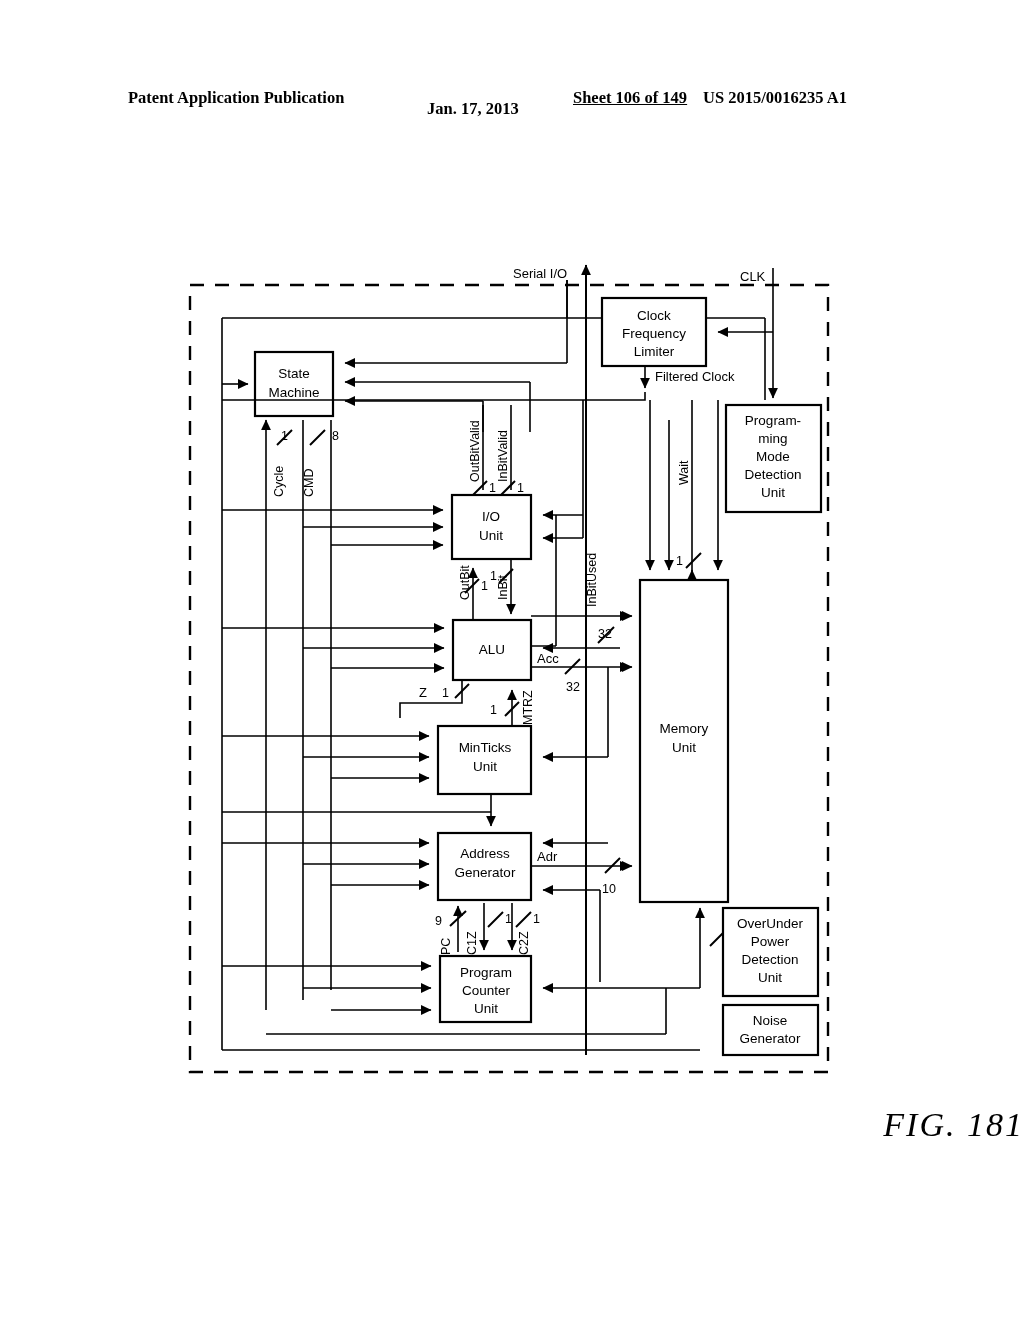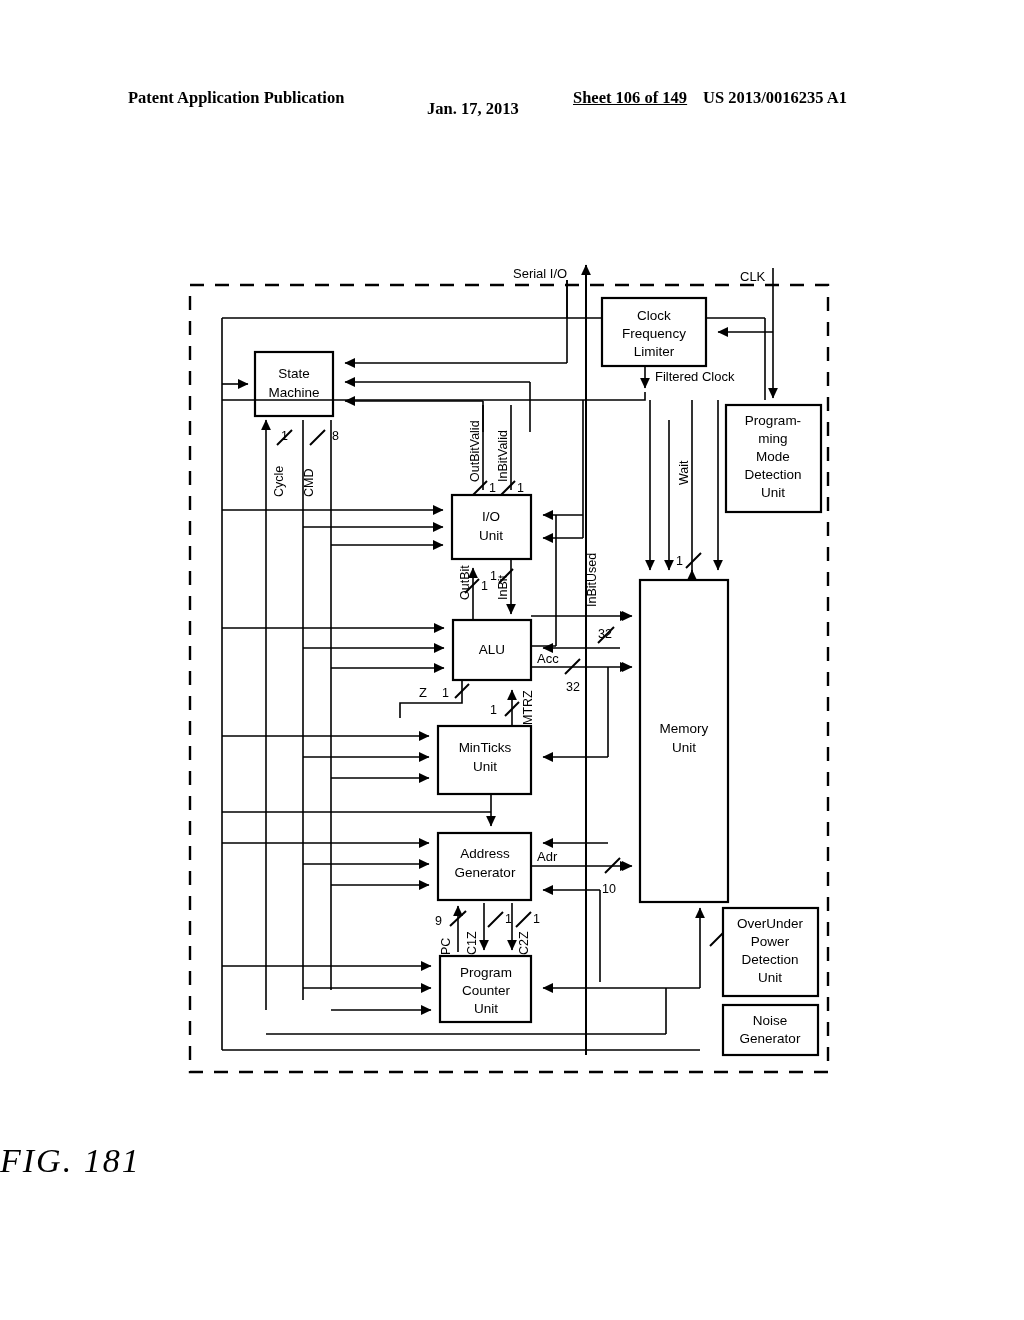--- a/index.html
+++ b/index.html
@@ -11,23 +11,23 @@
   
   .hdr{position:absolute;top:88px;left:0;width:1024px;height:26px;}
   .hdr span{position:absolute;font-family:"Liberation Serif",serif;
             font-weight:bold;font-size:16.5px;white-space:nowrap;}
   .hdr .h1{left:128px;top:0;}
   .hdr .h2{left:427px;top:11px;text-align:center;}
   .hdr .h3{left:573px;top:0;text-decoration:underline;}
   .hdr .h4{left:703px;top:0;}
 
   
-  .figcap{position:absolute;left:0;top:1106px;width:1024px;text-align:left;
+  .figcap{position:absolute;left:0;top:1106px;width:1024px;text-align:right;
           font-family:"Liberation Serif",serif;font-style:italic;
-          font-size:34px;letter-spacing:2px;margin-top:36px;}
+          font-size:34px;letter-spacing:2px;}
 
   
   svg.diagram{position:absolute;left:0;top:0;width:1024px;height:1320px;}
 
   
   .blk{fill:#ffffff;stroke:#000000;stroke-width:2.2;}
   .wire{stroke:#000000;stroke-width:1.6;fill:none;}
   .wire-th{stroke:#000000;stroke-width:2.0;fill:none;}
   .slash{stroke:#000000;stroke-width:2.0;fill:none;}
   .dash{fill:none;stroke:#000000;stroke-width:2.4;stroke-dasharray:14 11;}
@@ -41,21 +41,21 @@
 </style>
 </head>
 <body>
 
 <div class="page">
 
   <div class="hdr">
     <span class="h1">Patent Application Publication</span>
     <span class="h2">Jan. 17, 2013</span>
     <span class="h3">Sheet 106 of 149</span>
-    <span class="h4">US 2013/0016235 A1</span>
+    <span class="h4">US 2015/0016235 A1</span>
   </div>
 
   <svg class="diagram" viewBox="0 0 1024 1320">
     <defs>
       <marker id="ar" markerWidth="11" markerHeight="11" refX="10" refY="5.5" orient="auto" markerUnits="userSpaceOnUse">
         <path d="M0,0.6 L10.5,5.5 L0,10.4 Z" class="ah"></path>
       </marker>
     </defs>
 
     <rect class="dash" x="190" y="285" width="638" height="787"></rect>

